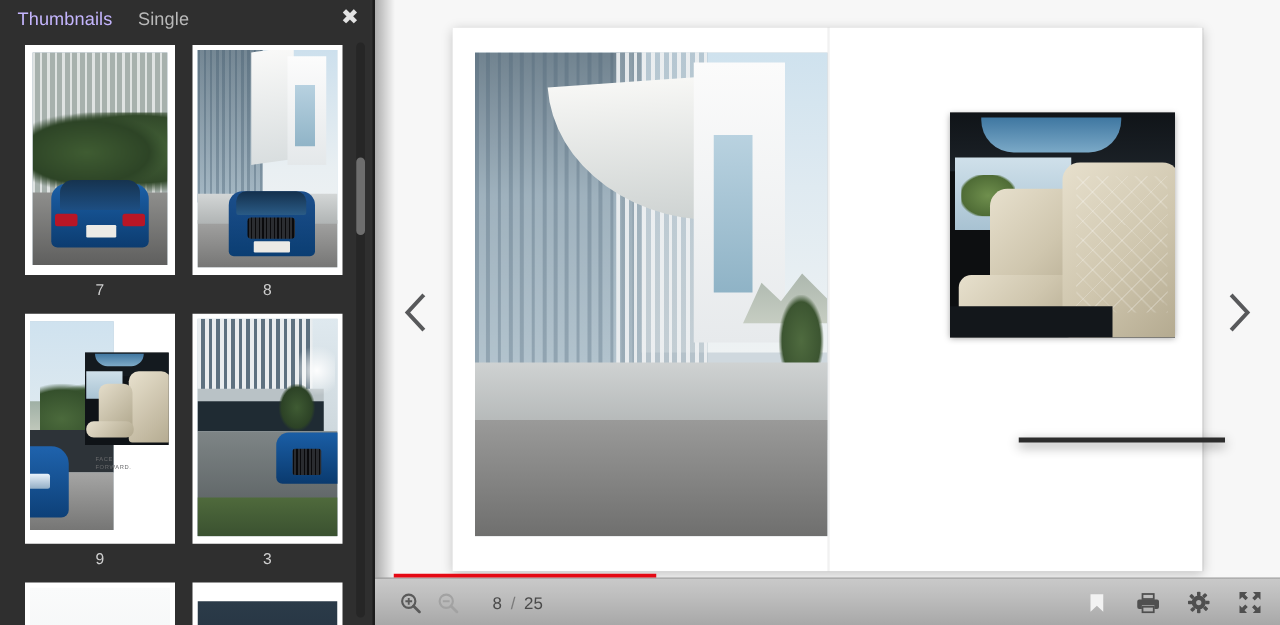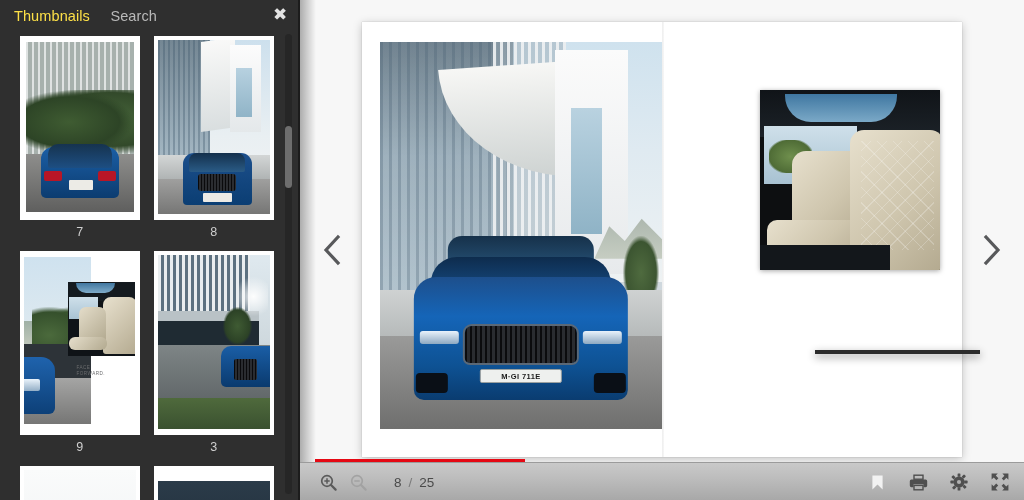--- a/index.html
+++ b/index.html
@@ -16,21 +16,21 @@
     background:#2f2f2f; overflow:hidden;
   }
   #sidebar-header{
     position:relative; height:32px; padding:7px 0 0 14px;
     white-space:nowrap;
   }
   .tab{
     display:inline-block; font-size:14.5px; letter-spacing:.1px;
     color:#b9b9b9; margin-right:16px; cursor:pointer;
   }
-  .tab.active{ color:#fde047; }
+  .tab.active{ color:#c4b5fd; }
   #close-btn{
     position:absolute; right:10px; top:4px;
     width:20px; height:20px; cursor:pointer;
     color:#e3e3e3; font-size:17px; line-height:20px; text-align:center;
     font-family:"DejaVu Sans", sans-serif; font-weight:bold;
   }
   #thumbs-scroll{
     position:absolute; left:0; top:32px; width:300px; height:468px;
     overflow:hidden;
   }
@@ -294,21 +294,21 @@
 </style>
 </head>
 <body>
 
 <div id="app">
 
   <div id="sidebar">
 
     <div id="sidebar-header">
       <span class="tab active">Thumbnails</span>
-      <span class="tab">Search</span>
+      <span class="tab">Single</span>
       <div id="close-btn">✖</div>
     </div>
 
     <div id="thumbs-scroll">
       <div id="thumbs-grid">
 
         <div class="thumb-cell">
           <div class="thumb-img">
             <div style="position:absolute;inset:6px 6px 8px 6px;overflow:hidden;background:#9fb0bc;">
               <div style="position:absolute;inset:0;background:
@@ -464,32 +464,20 @@
       <div id="photo-main">
         <div class="sky"></div>
         <div class="facade"></div>
         <div class="facade2"></div>
         <div class="canopy"></div>
         <div class="whitebuild"></div>
         <div class="mountain"></div>
         <div class="tree"></div>
         <div class="wall"></div>
         <div class="ground"></div>
-        <div class="car">
-          <div class="windshield"></div>
-          <div class="car-hood"></div>
-          <div class="car-body">
-            <div class="hl l"></div>
-            <div class="hl r"></div>
-            <div class="grille"></div>
-            <div class="plate">M·GI 711E</div>
-            <div class="airintake l"></div>
-            <div class="airintake r"></div>
-          </div>
-        </div>
       </div>
 
       <div id="photo-inset">
         <div class="roof"></div>
         <div class="sunroof"></div>
         <div class="window"></div>
         <div class="seat rear"></div>
         <div class="seat rearbase"></div>
         <div class="seat front">
           <div class="seat-quilt"></div>

